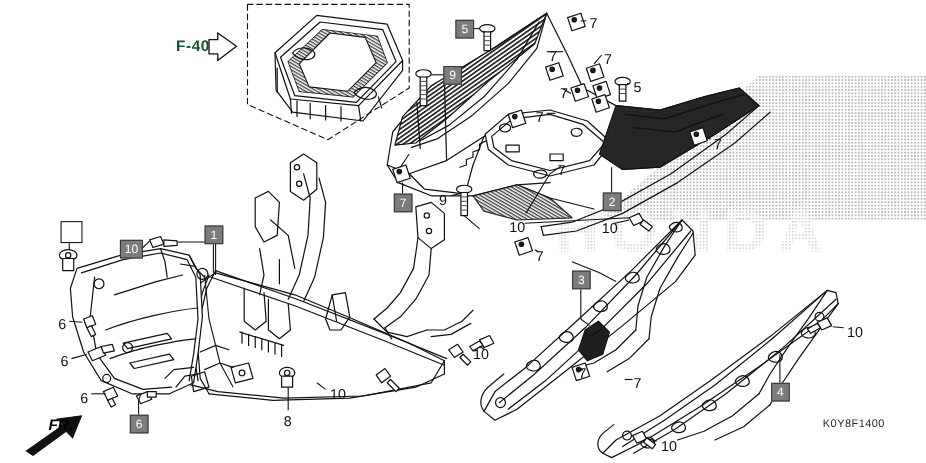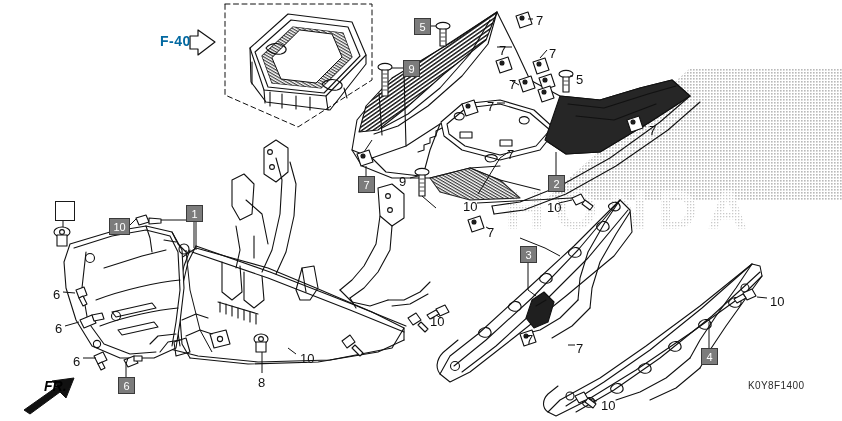--- a/index.html
+++ b/index.html
@@ -33,21 +33,21 @@
     position:absolute;
     color:#111;
     font-size:13px;
     line-height:13px;
     font-family:"Liberation Sans", sans-serif;
     white-space:nowrap;
   }
 
   .reflabel{
     position:absolute;
-    color:#0369a1;
+    color:#14532d;
     font-size:14px;
     font-weight:bold;
     font-family:"Liberation Sans", sans-serif;
     letter-spacing:.5px;
   }
   .frlabel{
     position:absolute;
     color:#000;
     font-size:14px;
     font-weight:bold;

